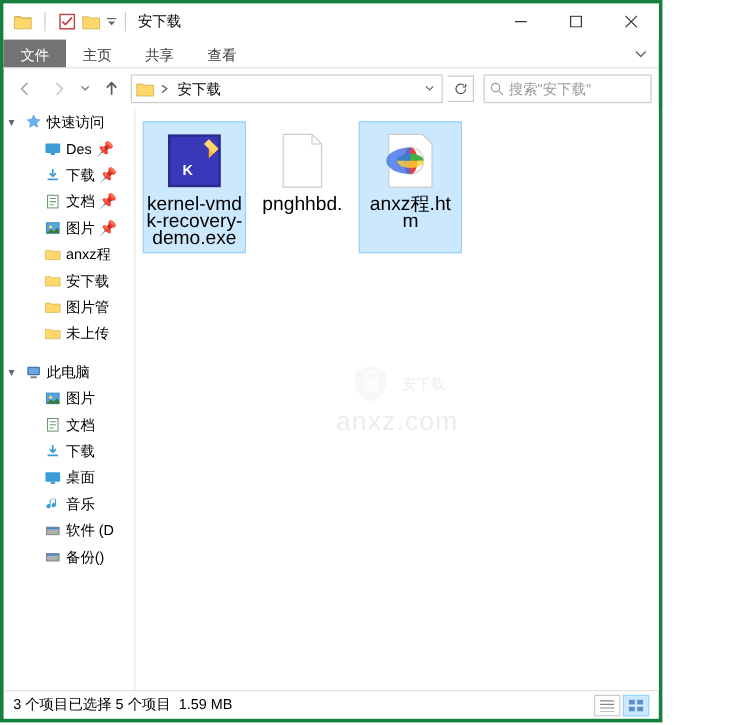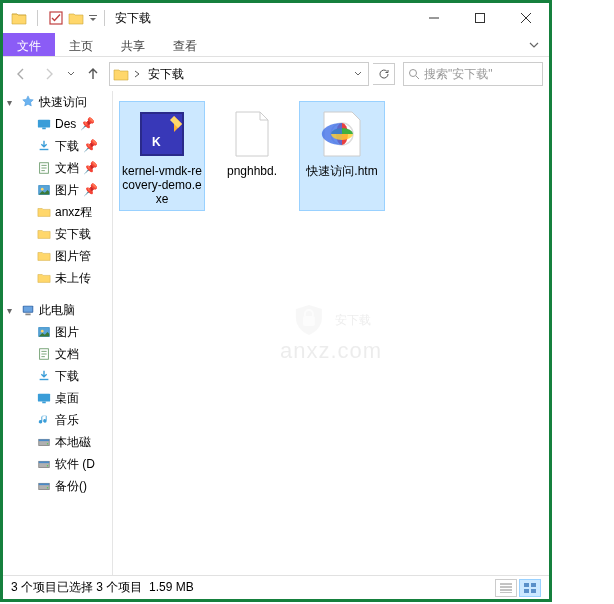--- a/index.html
+++ b/index.html
@@ -7,21 +7,21 @@
 .window{width:552px;height:602px;border:3px solid #15803d;display:flex;flex-direction:column;background:#fff;}
 .titlebar{height:30px;background:#fff;display:flex;align-items:center;padding:0 0 0 8px;}
 .qa-icons{display:flex;gap:4px;align-items:center;}
 .qi{width:16px;height:16px;display:flex;align-items:center;justify-content:center;}
 .title-sep{width:1px;height:16px;background:#ccc;margin:0 6px;}
 .title-text{margin-left:4px;}
 .win-controls{margin-left:auto;display:flex;}
 .win-btn{width:46px;height:30px;display:flex;align-items:center;justify-content:center;}
 .ribbon-tabs{height:24px;display:flex;align-items:stretch;border-bottom:1px solid #e1e1e1;}
 .tab{padding:3px 14px 0;display:flex;align-items:center;}
-.tab.file{background:#8b5cf6;color:#fff;font-size:12px;}
+.tab.file{background:#737373;color:#fff;font-size:12px;}
 .tab.normal{color:#404040;}
 .ribbon-collapse{margin-left:auto;padding:0 10px;display:flex;align-items:center;color:#666;}
 .nav-bar{height:34px;display:flex;align-items:center;padding:4px 6px;gap:4px;}
 .nav-btn{width:24px;height:24px;display:flex;align-items:center;justify-content:center;color:#999;border-radius:2px;}
 .nav-btn.enabled{color:#333;}
 .nav-dd{width:12px;display:flex;align-items:center;justify-content:center;color:#666;}
 .addr-bar{flex:1;height:24px;border:1px solid #ccc;display:flex;align-items:center;padding:0 2px;background:#fff;}
 .addr-folder{width:18px;display:flex;align-items:center;justify-content:center;}
 .addr-seg{padding:0 4px;display:flex;align-items:center;gap:2px;}
 .addr-refresh{width:22px;height:22px;border:1px solid #ccc;border-left:none;display:flex;align-items:center;justify-content:center;}
@@ -36,21 +36,21 @@
 .tree-item.top{padding-left:4px;font-weight:400;}
 .tree-item.child{padding-left:20px;}
 .tree-caret{width:12px;color:#666;font-size:10px;}
 .tree-icon{width:18px;display:flex;align-items:center;justify-content:center;margin-right:2px;}
 .tree-sep{height:10px;}
 .content{flex:1;position:relative;background:#fff;overflow:auto;}
 .items{display:flex;flex-wrap:wrap;padding:10px 6px;gap:4px;align-content:flex-start;}
 .file-item{width:86px;padding:4px 2px;text-align:center;display:flex;flex-direction:column;align-items:center;border:1px solid transparent;}
 .file-item.selected{background:#cce8ff;border:1px solid #99d1ff;}
 .file-thumb{width:56px;height:56px;display:flex;align-items:center;justify-content:center;margin-bottom:2px;}
-.file-label{font-size:12px;line-height:14px;word-break:break-all;}
+.file-label{font-size:16px;line-height:14px;word-break:break-all;}
 .watermark{position:absolute;top:50%;left:50%;transform:translate(-50%,-50%);opacity:0.15;pointer-events:none;text-align:center;}
 .wm-top{font-size:28px;color:#888;display:flex;align-items:center;gap:8px;justify-content:center;}
 .wm-bottom{font-size:22px;color:#888;letter-spacing:1px;}
 .statusbar{height:24px;border-top:1px solid #e1e1e1;display:flex;align-items:center;padding:0 8px;font-size:12px;}
 .status-views{margin-left:auto;display:flex;gap:2px;}
 .view-btn{width:22px;height:18px;border:1px solid #ccc;display:flex;align-items:center;justify-content:center;}
 .view-btn.active{background:#cce8ff;border-color:#99d1ff;}
 svg{display:block;}
 </style>
 </head>
@@ -330,31 +330,20 @@
           <span>桌面</span>
         </div>
         <div class="tree-item child">
           <span class="tree-caret"></span>
           <span class="tree-icon">
             <svg width="16" height="14" viewBox="0 0 16 16">
               <path d="M6 3v7a2 2 0 1 1-1-1.7V4l6-1v6a2 2 0 1 1-1-1.7V3z" fill="#3a9dd8"></path>
             </svg>
           </span>
           <span>音乐</span>
-        </div>
-        <div class="tree-item child">
-          <span class="tree-caret"></span>
-          <span class="tree-icon">
-            <svg width="16" height="14" viewBox="0 0 16 16">
-              <rect x="2" y="5" width="12" height="7" fill="#b0b0b0" stroke="#888"></rect>
-              <rect x="2" y="5" width="12" height="2" fill="#4a8ac8"></rect>
-              <circle cx="12" cy="10" r="0.8" fill="#5c5"></circle>
-            </svg>
-          </span>
-          <span>本地磁</span>
         </div>
         <div class="tree-item child">
           <span class="tree-caret"></span>
           <span class="tree-icon">
             <svg width="16" height="14" viewBox="0 0 16 16">
               <rect x="2" y="5" width="12" height="7" fill="#b0b0b0" stroke="#888"></rect>
               <rect x="2" y="5" width="12" height="2" fill="#4a8ac8"></rect>
               <circle cx="12" cy="10" r="0.8" fill="#5c5"></circle>
             </svg>
           </span>
@@ -399,40 +388,40 @@
             <div class="file-thumb">
               <svg width="48" height="48" viewBox="0 0 48 48">
                 <path d="M6 2h28l8 8v36H6z" fill="#fff" stroke="#ccc"></path>
                 <circle cx="24" cy="24" r="11" fill="none" stroke="#ddd" stroke-width="1.5"></circle>
                 <path d="M24 13a6 11 0 0 1 0 22a6 11 0 0 1 0-22" fill="#e84040"></path>
                 <path d="M13 24a11 6 0 0 1 22 0" fill="#40b040"></path>
                 <path d="M24 13a11 6 0 0 0 0 22" fill="#4070e8" opacity="0.8"></path>
                 <path d="M35 24a11 6 0 0 1-22 0" fill="#ffd030" opacity="0.8"></path>
               </svg>
             </div>
-            <div class="file-label">快速访问.htm</div>
+            <div class="file-label">anxz程.htm</div>
           </div>
         </div>
       <div class="watermark">
         <div class="wm-top">
           <svg width="36" height="36" viewBox="0 0 36 36">
               <path d="M18 3l13 4v9c0 8-6 14-13 17C11 30 5 24 5 16V7z" fill="#ccc"></path>
               <rect x="12" y="14" width="12" height="10" rx="2" fill="#eee"></rect>
               <path d="M14 14v-2a4 4 0 0 1 8 0v2" fill="none" stroke="#eee" stroke-width="2"></path>
             </svg>
           <span>安下载</span>
         </div>
         <div class="wm-bottom">anxz.com</div>
       </div>
     </div>
   </div>
 
   <div class="statusbar">
     <span>3 个项目</span>
-    <span><span>已选择 3 个项目</span>&nbsp;&nbsp;<span>1.59 MB</span></span>
+    <span><span>已选择 5 个项目</span>&nbsp;&nbsp;<span>1.59 MB</span></span>
     <div class="status-views">
       <div class="view-btn">
           <svg width="12" height="10" viewBox="0 0 12 10">
             <path d="M0 1h12M0 4h12M0 7h12M0 10h12" stroke="#888" stroke-width="1"></path>
           </svg>
         </div>
       <div class="view-btn active">
           <svg width="12" height="10" viewBox="0 0 12 10">
             <rect x="0" y="0" width="5" height="4" fill="#5a8fc8"></rect>
             <rect x="7" y="0" width="5" height="4" fill="#5a8fc8"></rect>

